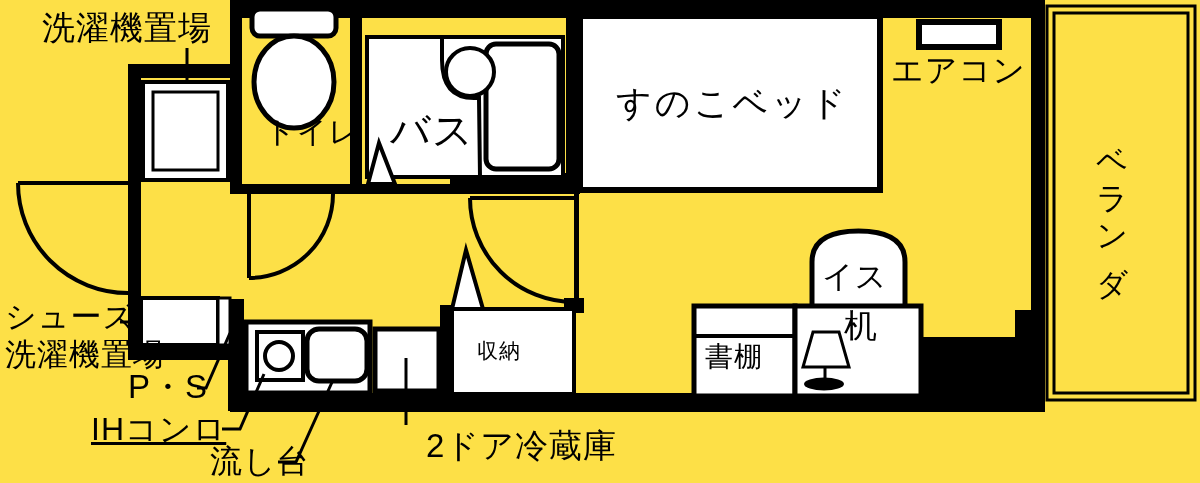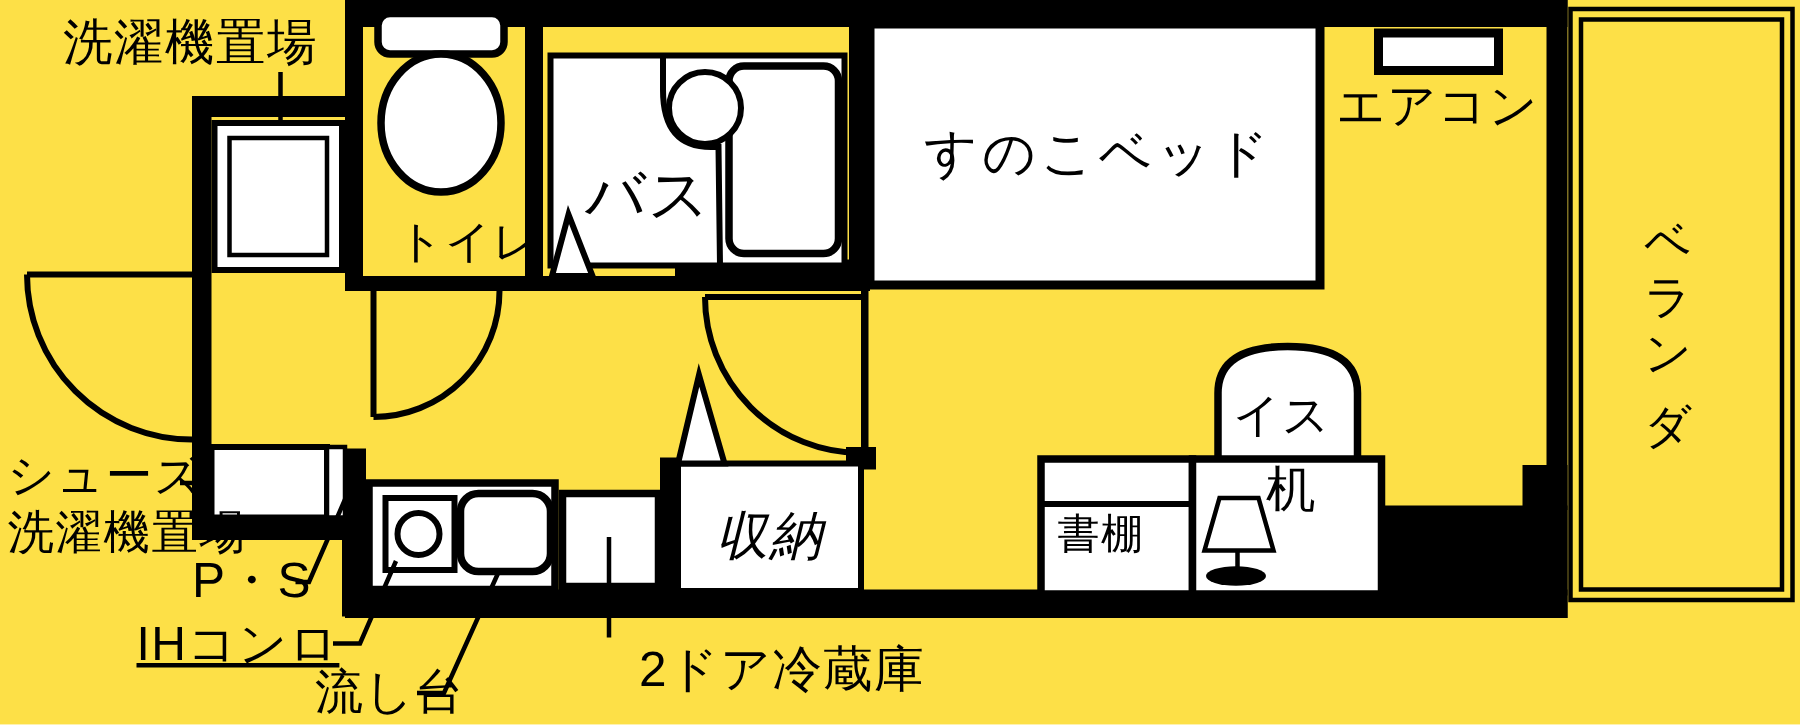--- a/index.html
+++ b/index.html
@@ -90,26 +90,26 @@
       <rect x="694" y="306" width="101" height="90" stroke-width="5" fill="#ffffff"></rect>
       <line x1="694" y1="336" x2="795" y2="336" stroke-width="4"></line>
       <rect x="795" y="306" width="126" height="90" stroke-width="5" fill="#ffffff"></rect>
       <path d="M813,332 L839,332 L849,367 L803,367 Z" stroke-width="3" fill="#ffffff"></path>
       <line x1="825" y1="367" x2="825" y2="379" stroke-width="3"></line>
       <ellipse cx="824" cy="384" rx="20" ry="6.5" fill="#000000" stroke="none"></ellipse>
     </g>
   </svg>
 
   <div class="lbl" style="left:42px;  top:11px;  font-size:33px;">洗濯機置場</div>
-  <div class="lbl" style="left:265px; top:146px; font-size:30px;">トイレ</div>
+  <div class="lbl" style="left:265px; top:116px; font-size:30px;">トイレ</div>
   <div class="lbl" style="left:390px; top:109px; font-size:40px;">バス</div>
   <div class="lbl" style="left:616px; top:85px;  font-size:35px;letter-spacing:3px;">すのこベッド</div>
   <div class="lbl" style="left:891px; top:54px;  font-size:32px;">エアコン</div>
   <div class="lbl vert" style="left:1095px;top:126px; font-size:31px;">ベランダ</div>
-  <div class="lbl" style="left:477px; top:340px; font-size:35px;font-style:italic;">収納</div>
+  <div class="lbl" style="left:477px; top:340px; font-size:21px;">収納</div>
   <div class="lbl" style="left:705px; top:344px; font-size:28px;font-family:Liberation Mono, monospace;">書棚</div>
   <div class="lbl" style="left:844px; top:309px; font-size:33px;">机</div>
   <div class="lbl" style="left:822px; top:261px; font-size:31px;">イス</div>
   <div class="lbl" style="left:5px; top:301px; font-size:31px;">シューズ</div>
   <div class="lbl" style="left:5px; top:339px; font-size:31px;">洗濯機置場</div>
   <div class="lbl" style="left:128px; top:370px; font-size:33px;">P・S</div>
   <div class="lbl" style="left:91px;  top:413px; font-size:32px;text-decoration:underline;">IHコンロ</div>
   <div class="lbl" style="left:188px; top:445px; font-size:32px;margin-left:22px;">流し台</div>
   <div class="lbl" style="left:398px; top:429px; font-size:33px;margin-left:28px;">2ドア冷蔵庫</div>
 

